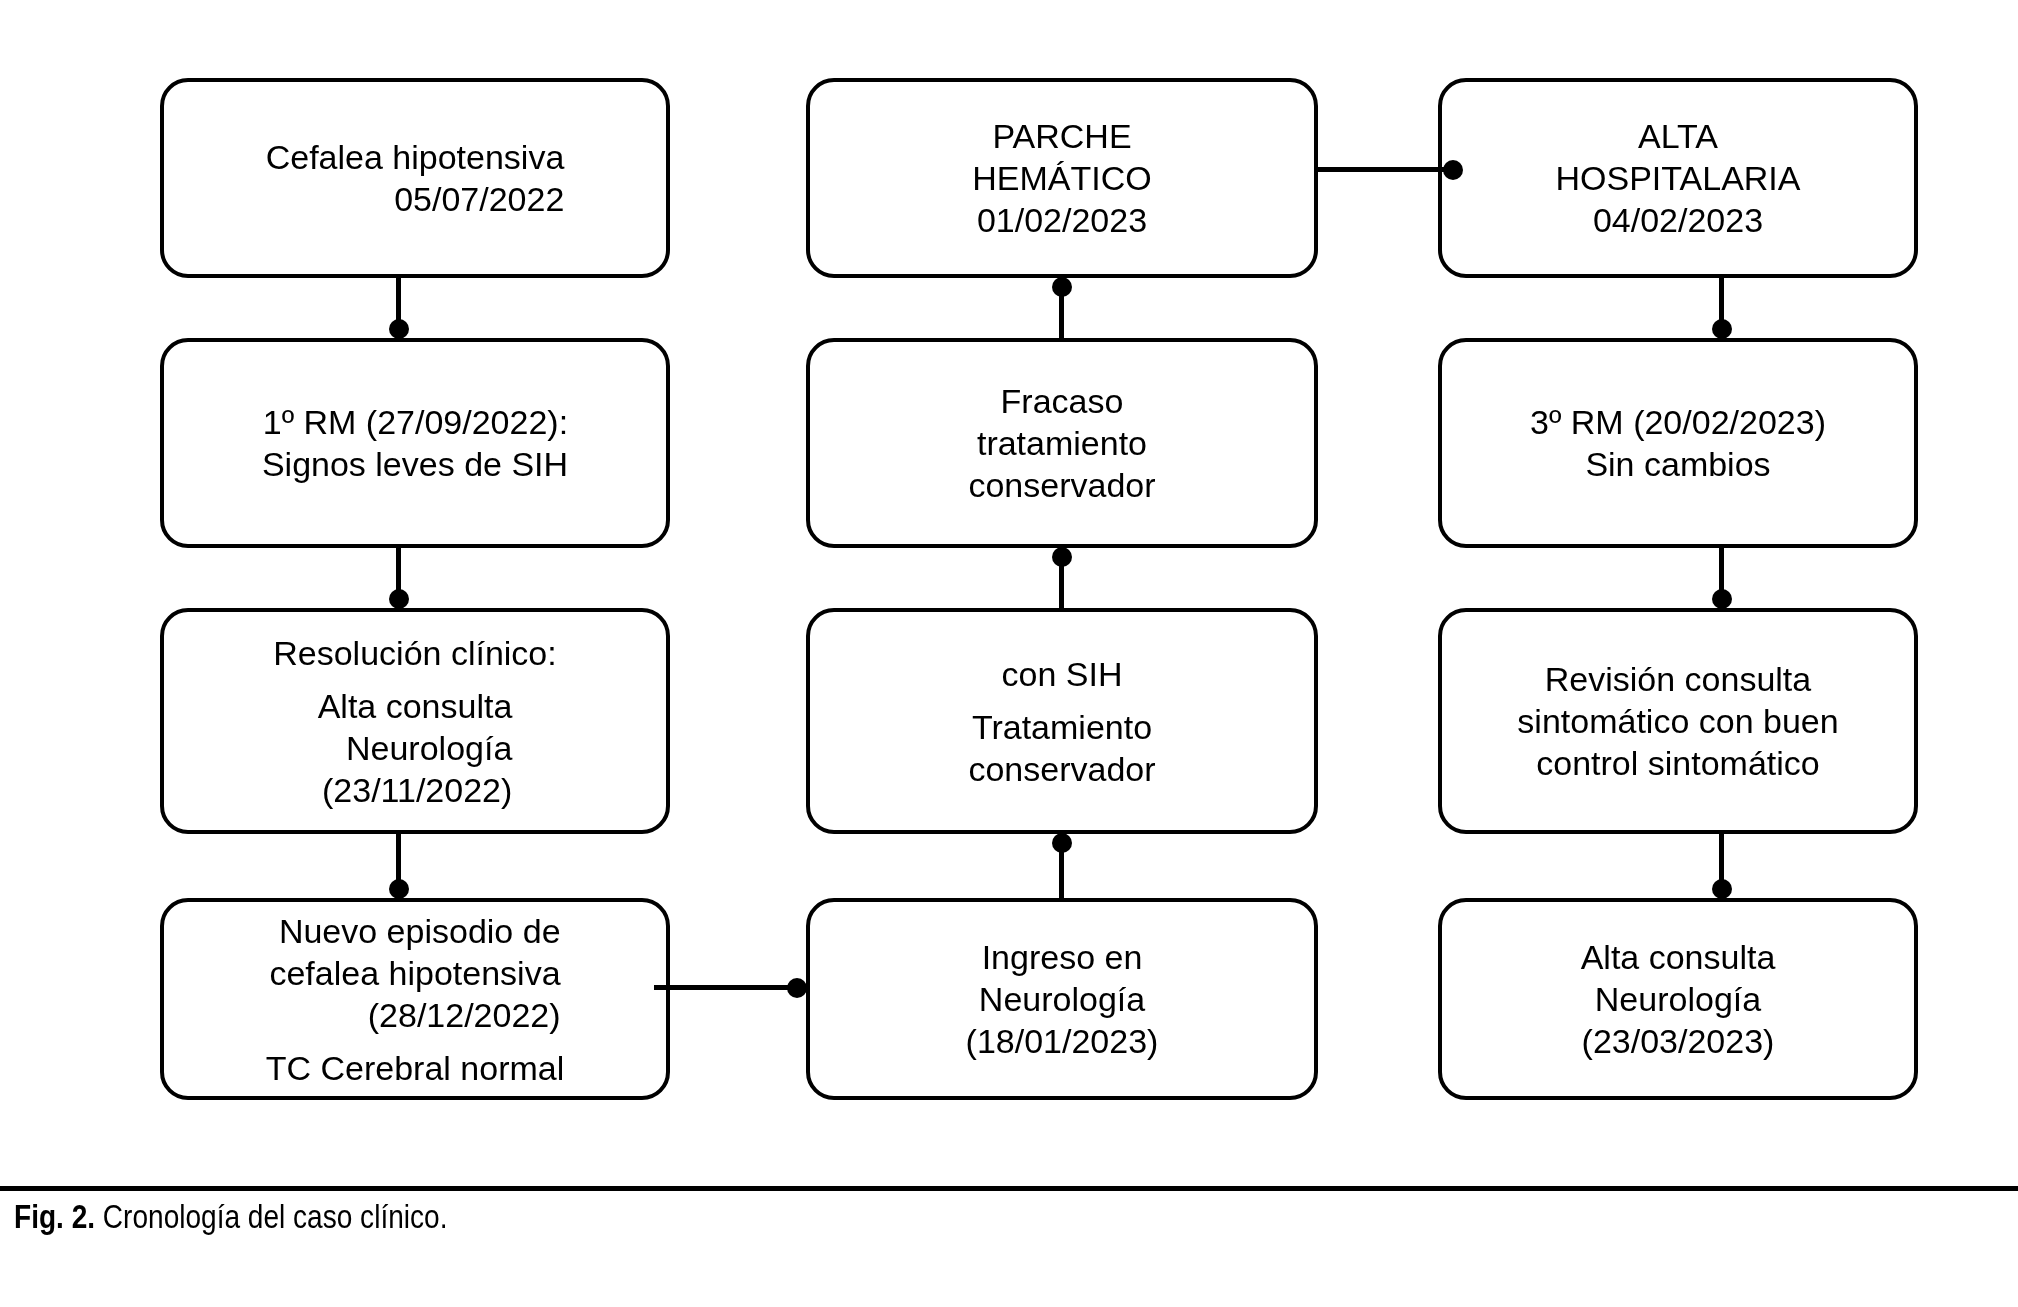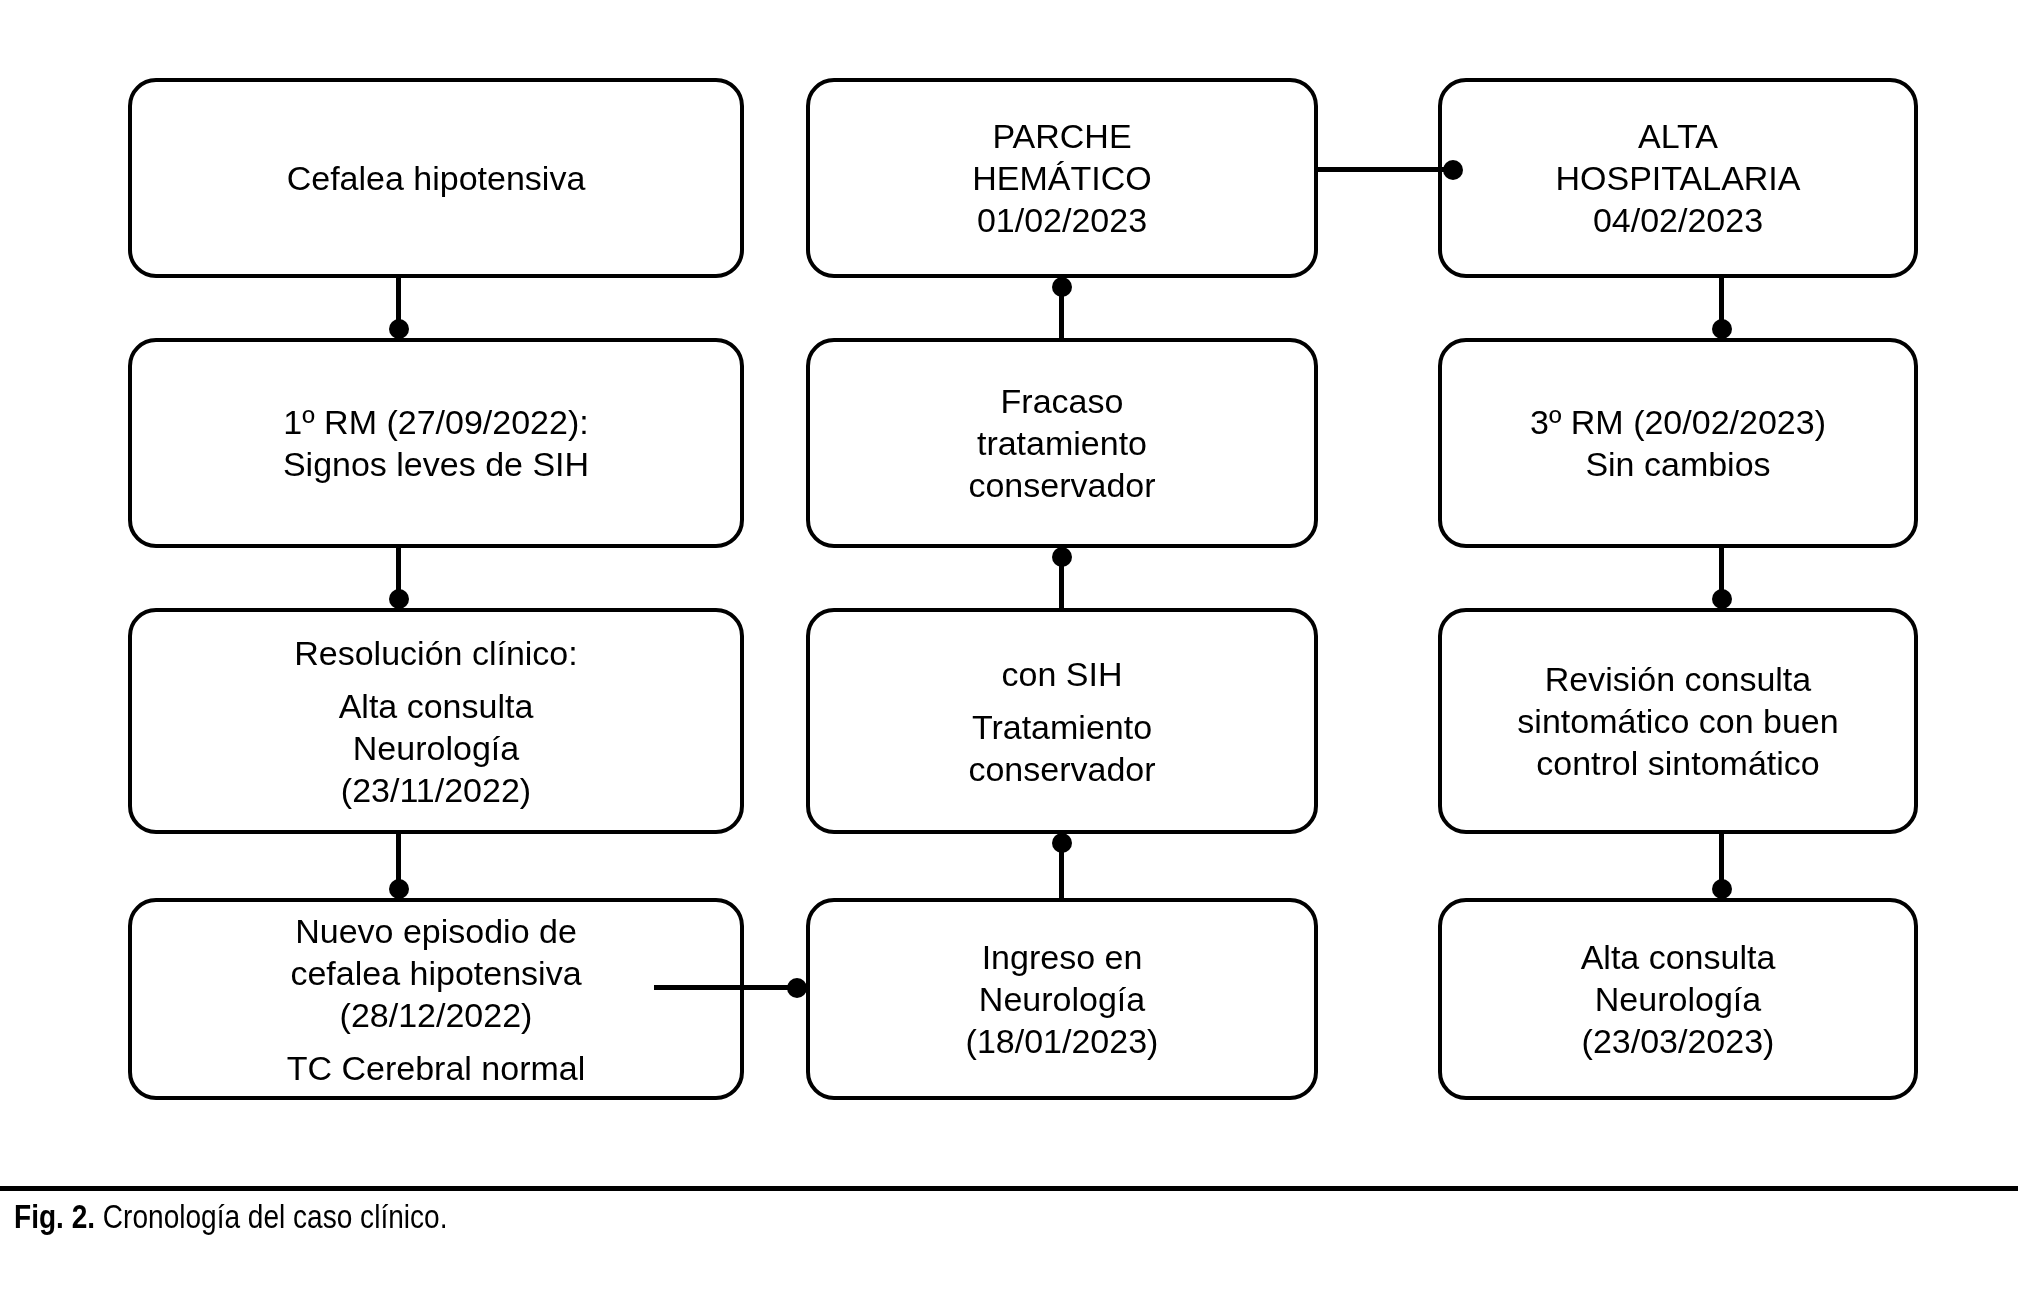--- a/index.html
+++ b/index.html
@@ -23,21 +23,21 @@
     justify-content: center;
     align-items: center;
     text-align: center;
     font-size: 34px;
     line-height: 42px;
     padding: 10px 12px;
   }
   .para + .para { margin-top: 11px; }
   .ln { display: block; white-space: nowrap; }
   
-  .c1 { left: 128px;  width: 616px; }
+  .c1 { left: 160px;  width: 510px; text-align: right; }
   .c2 { left: 806px;  width: 512px; align-items: center; }
   .c3 { left: 1438px; width: 480px; }
   .r1 { top: 78px;  height: 200px; }
   .r2 { top: 338px; height: 210px; }
   .r3 { top: 608px; height: 226px; }
   .r4 { top: 898px; height: 202px; }
   
   .vline { position: absolute; width: 5px; background: #000000; }
   .hline { position: absolute; height: 5px; background: #000000; }
   .dot   { position: absolute; width: 20px; height: 20px; border-radius: 50%; background: #000000; }
@@ -67,20 +67,21 @@
   .caption .lbl { font-weight: bold; }
 </style>
 </head>
 <body>
 
 <div class="canvas">
 
   <div class="box c1 r1">
     <div class="para">
       <span class="ln">Cefalea hipotensiva</span>
+      <span class="ln">05/07/2022</span>
     </div>
   </div>
 
   <div class="box c1 r2">
     <div class="para">
       <span class="ln">1º RM (27/09/2022):</span>
       <span class="ln">Signos leves de SIH</span>
     </div>
   </div>
 

